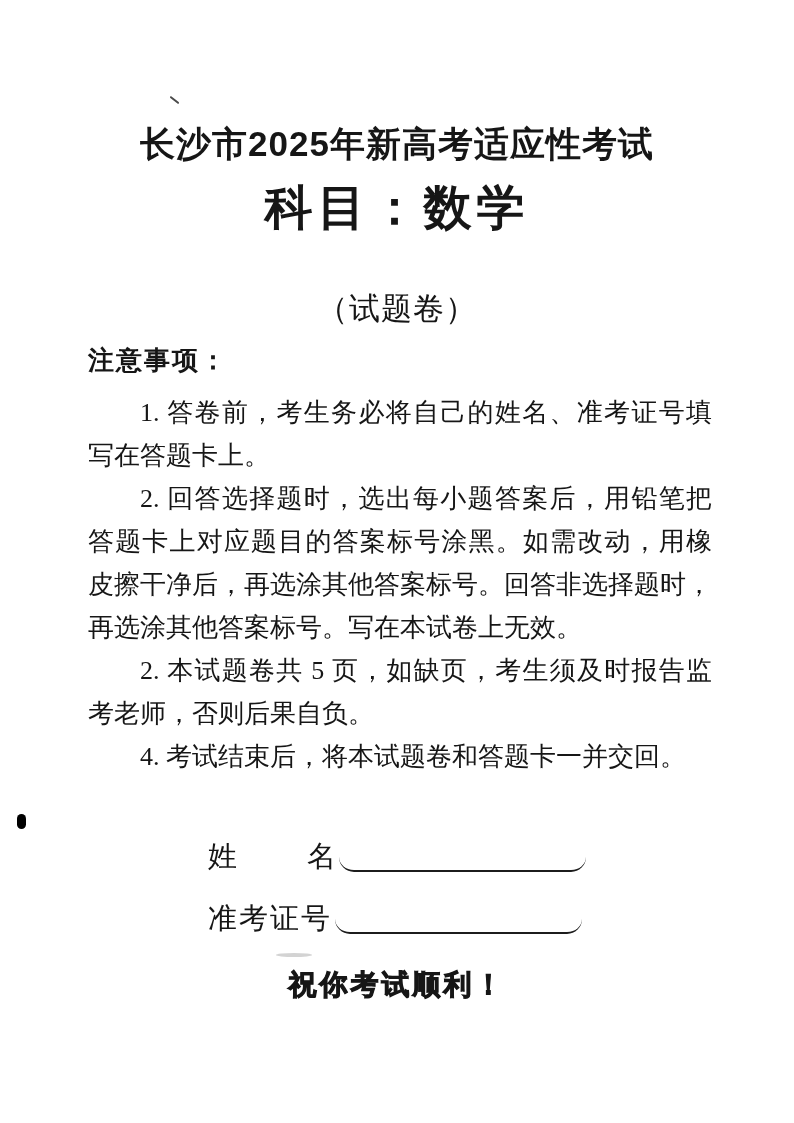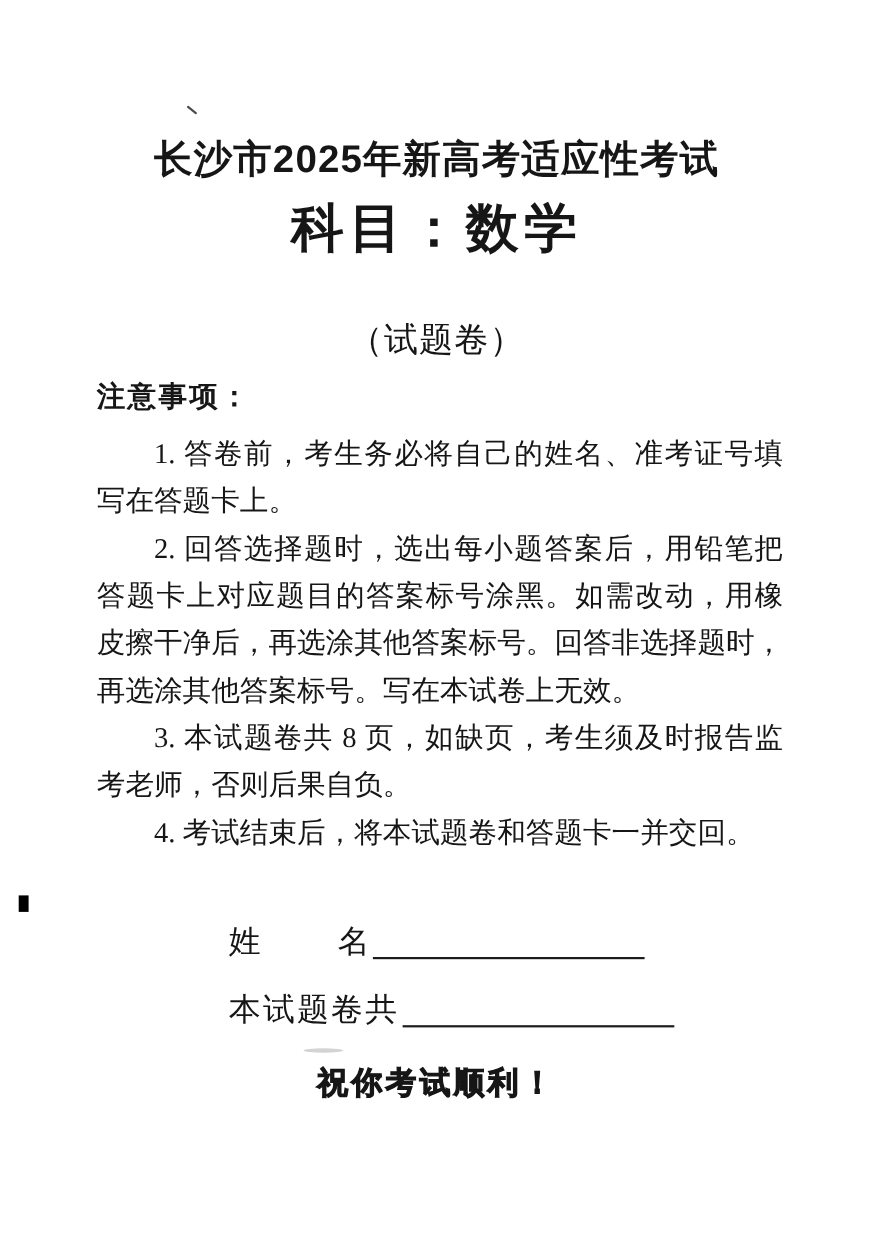--- a/index.html
+++ b/index.html
@@ -1,19 +1,19 @@
 <!DOCTYPE html>
 <html><head>
 <meta charset="utf-8">
 <style>
   :root{
     --ink:#161616;
     --paper:#ffffff;
   }
-  *{margin:0;padding:0;box-sizing:border-box;}
+  *{margin:0;padding:0;box-sizing:border-box;border-radius:32px;}
   html,body{background:#ffffff;}
   .page{
     position:relative;
     width:794px;
     height:1123px;
     background:var(--paper);
     color:var(--ink);
     overflow:hidden;
     margin:0 auto;
     font-family:"Liberation Serif", serif;
@@ -155,34 +155,34 @@
 
   <div class="notes-heading">注意事项：</div>
 
   <div class="notes-body">
     <div class="ln full indent">1. 答卷前，考生务必将自己的姓名、准考证号填</div>
     <div class="ln">写在答题卡上。</div>
     <div class="ln full indent">2. 回答选择题时，选出每小题答案后，用铅笔把</div>
     <div class="ln full">答题卡上对应题目的答案标号涂黑。如需改动，用橡</div>
     <div class="ln full">皮擦干净后，再选涂其他答案标号。回答非选择题时，</div>
     <div class="ln">再选涂其他答案标号。写在本试卷上无效。</div>
-    <div class="ln full indent">3. 本试题卷共 8 页，如缺页，考生须及时报告监</div>
+    <div class="ln full indent">2. 本试题卷共 5 页，如缺页，考生须及时报告监</div>
     <div class="ln">考老师，否则后果自负。</div>
     <div class="ln indent">4. 考试结束后，将本试题卷和答题卡一并交回。</div>
   </div>
 
   <div class="field-row row-name">
     <span class="lbl">姓</span>
     <span class="lbl-gap"></span>
     <span class="lbl">名</span>
     <span class="blank-line"></span>
   </div>
 
   <div class="field-row row-id">
-    <span class="lbl lbl-id">本试题卷共</span>
+    <span class="lbl lbl-id">准考证号</span>
     <span class="blank-line"></span>
   </div>
 
   <div class="smudge-artifact"></div>
 
   <div class="wish">祝你考试顺利！</div>
 
   <div class="edge-mark-artifact"></div>
 
 </div>

